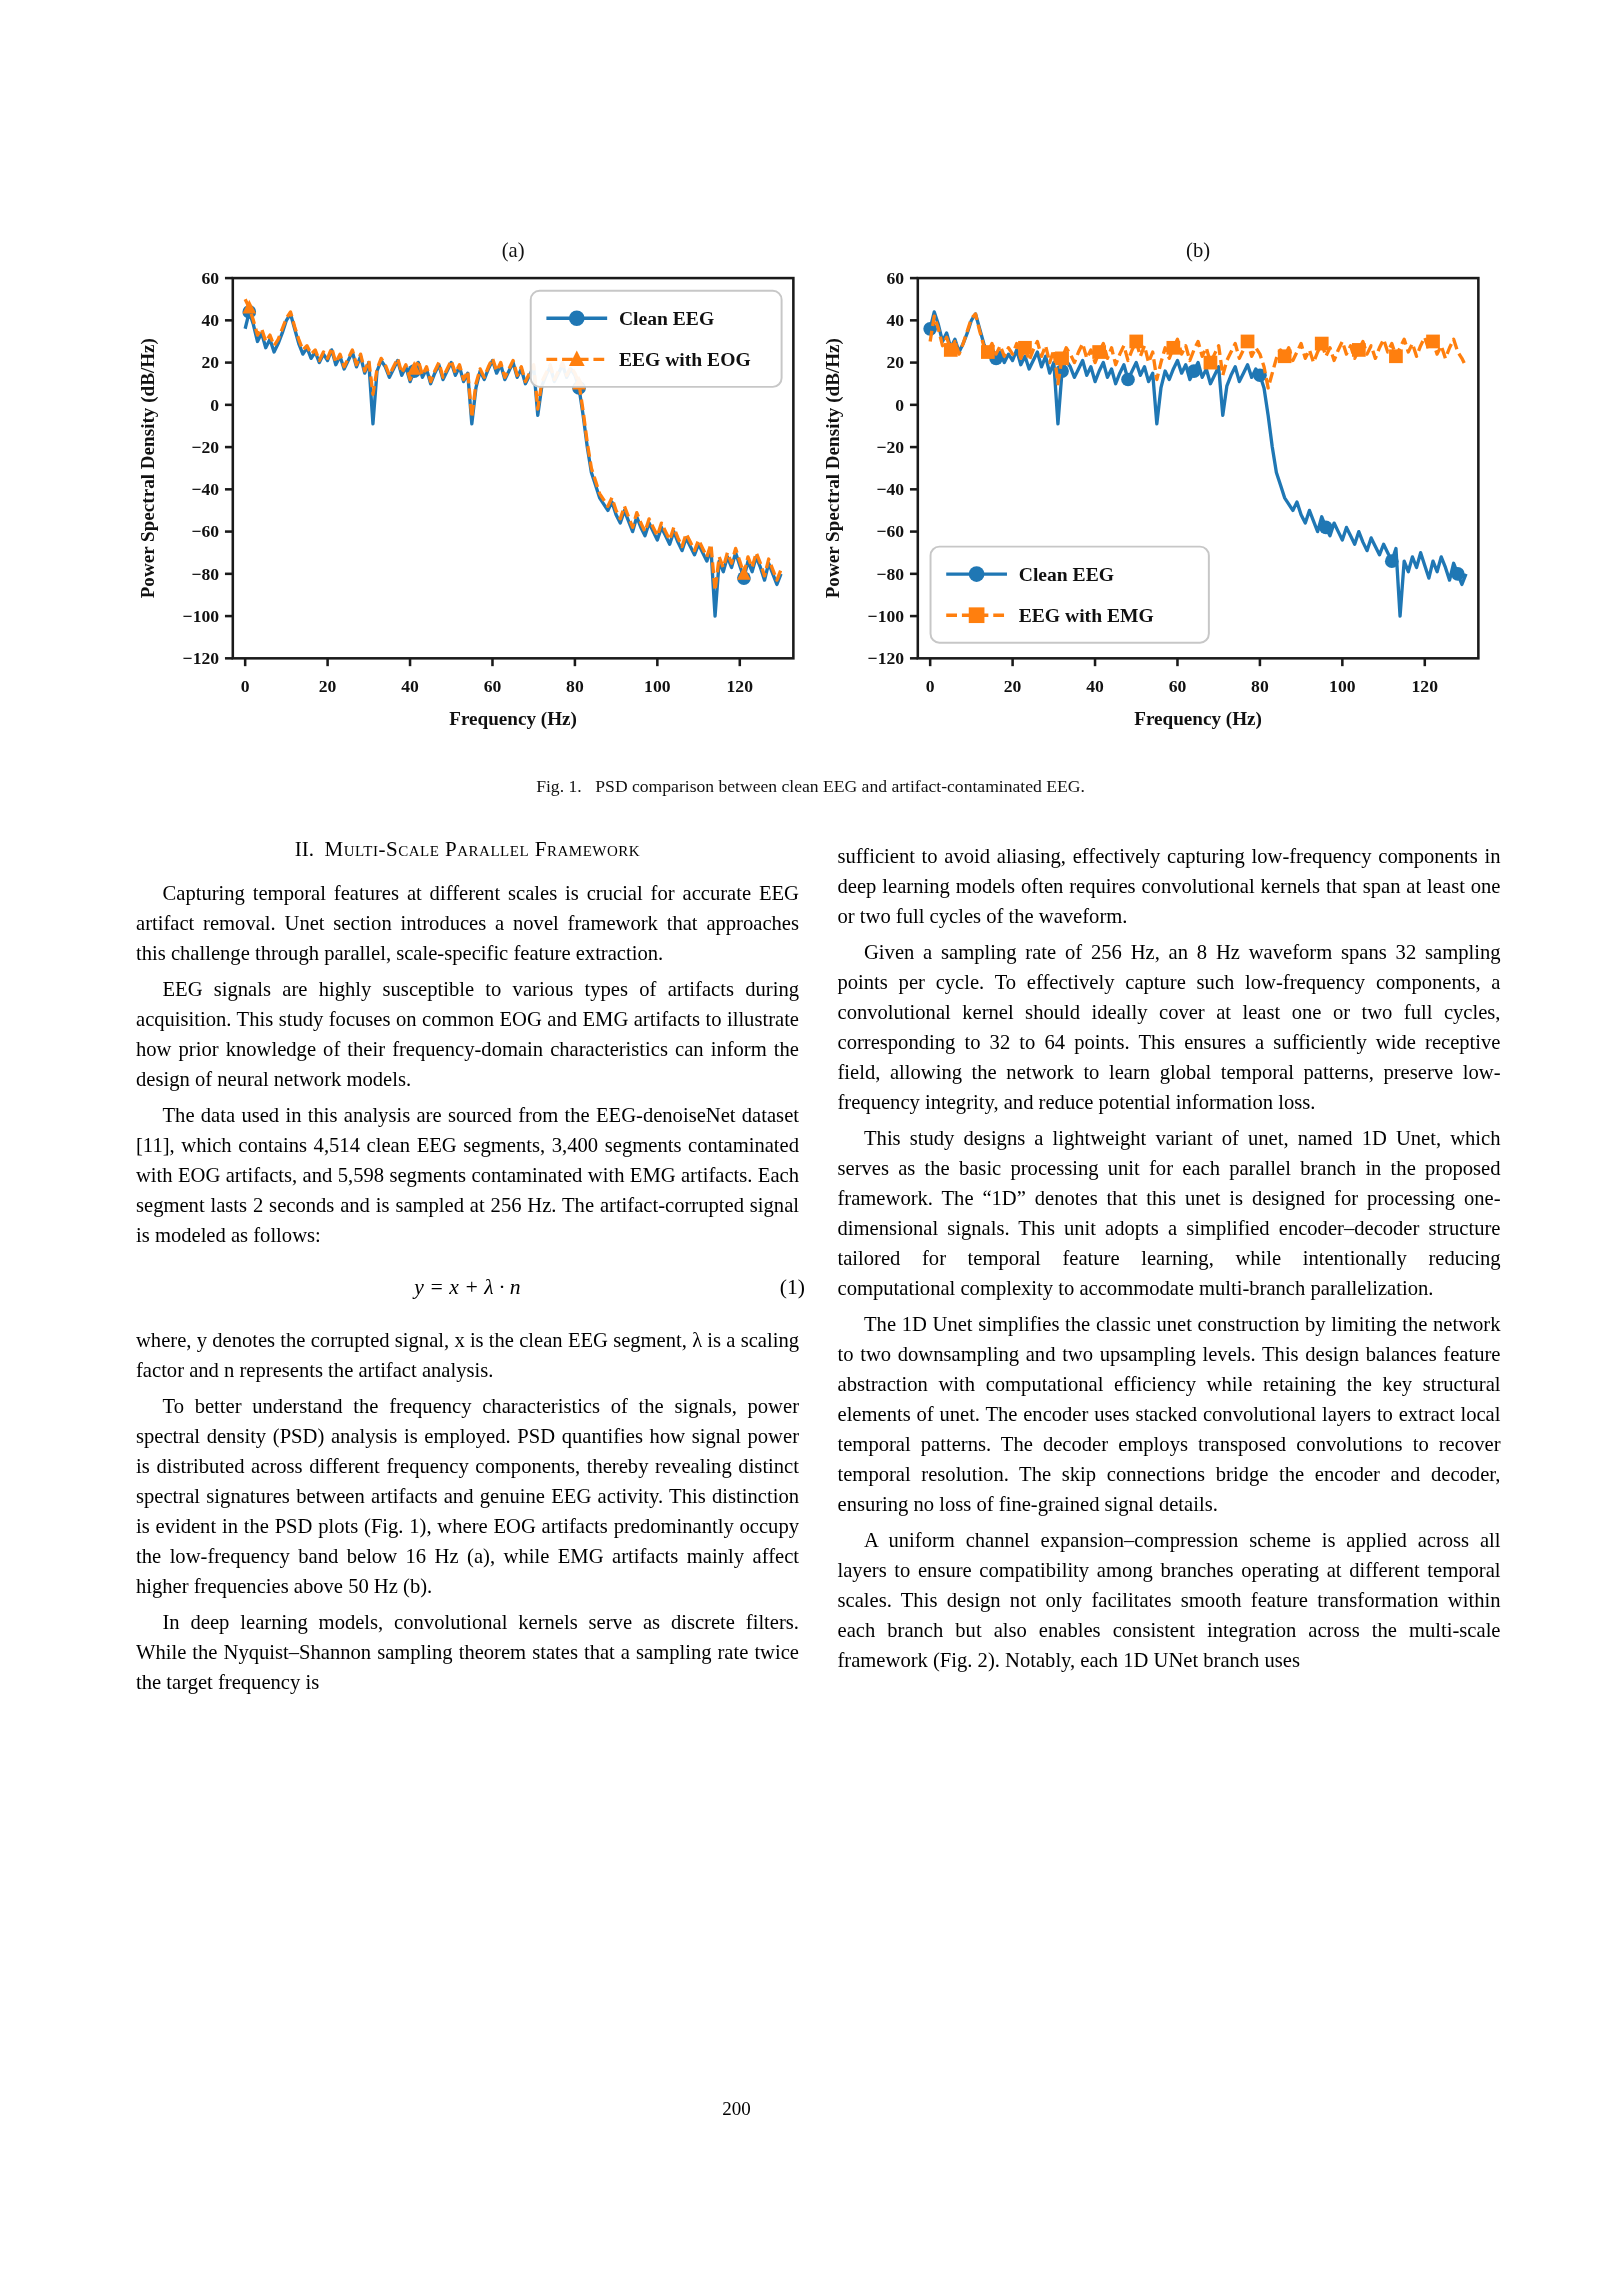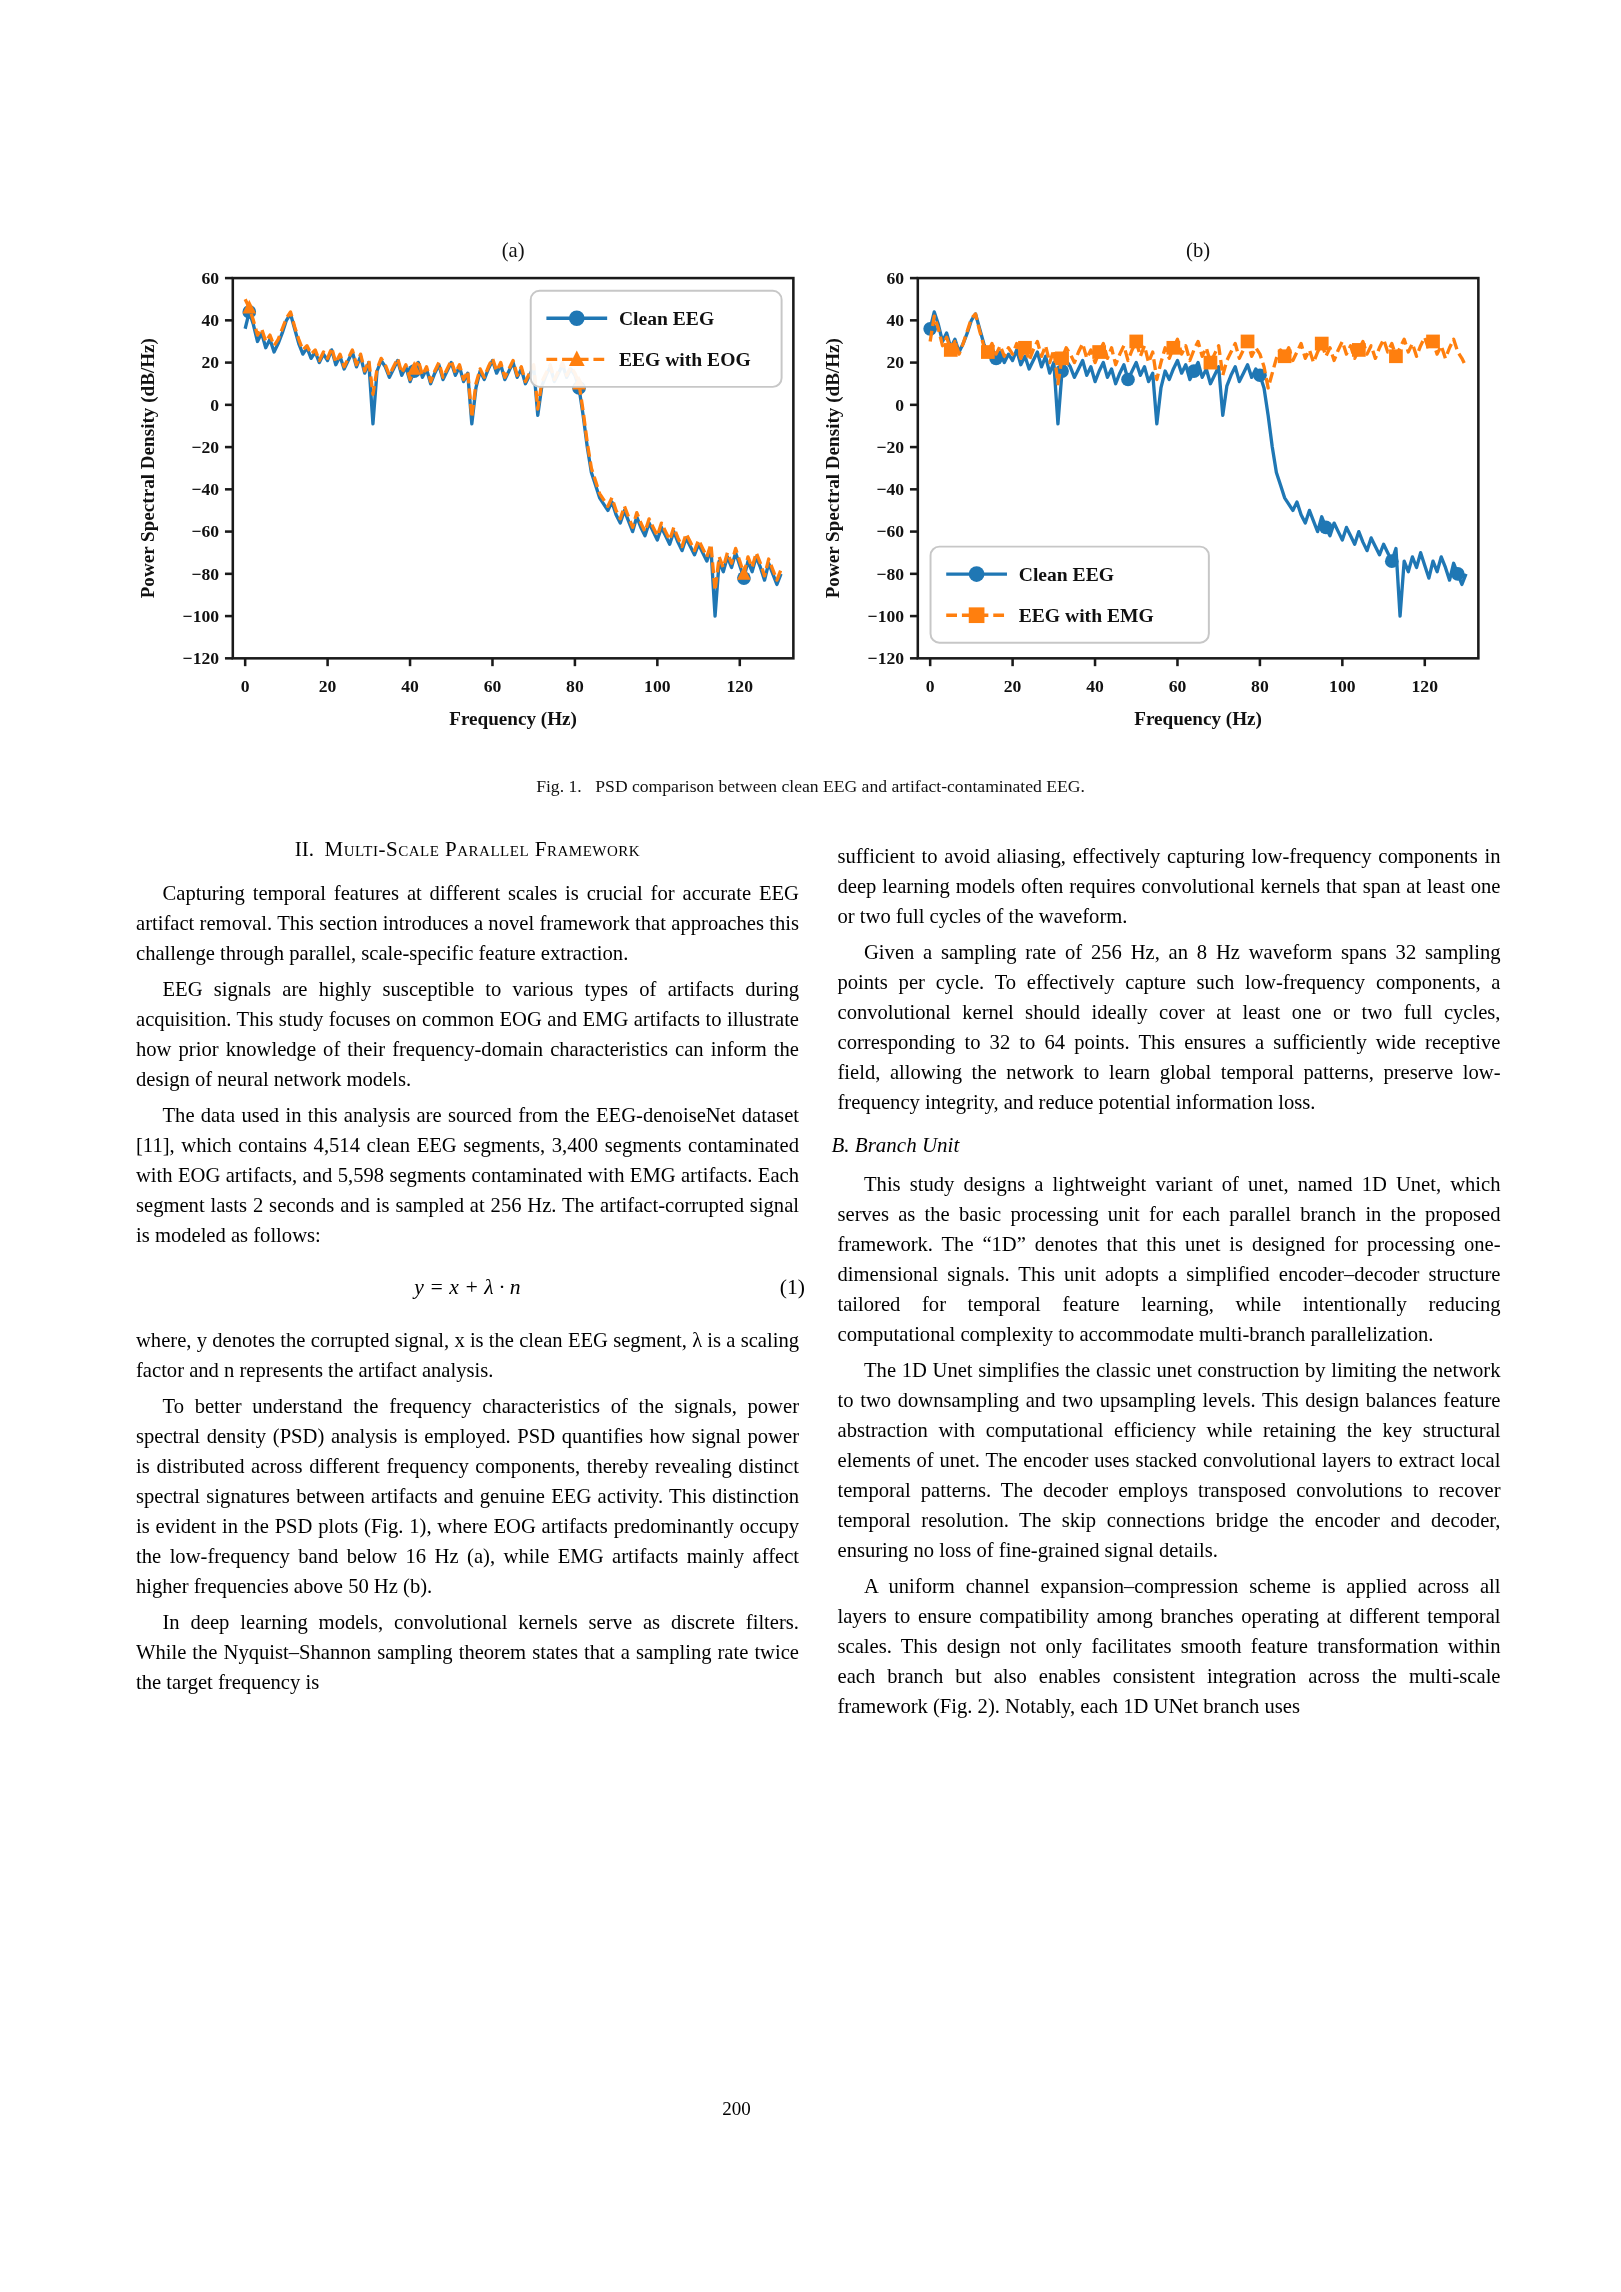--- a/index.html
+++ b/index.html
@@ -192,36 +192,35 @@
         </g>
       </svg>
     <div class="caption">
       <span class="cap-label">Fig. 1.</span><span class="cap-text">PSD comparison between clean EEG and artifact-contaminated EEG.</span>
     </div>
   </div>
 
   <div class="columns">
     <div class="col" id="col-left">
         <div class="section-head"><span>II.</span> <span class="sc">Multi-Scale Parallel Framework</span></div>
-        <p class="body">Capturing temporal features at different scales is crucial for accurate EEG artifact removal. This section introduces a novel framework that approaches this challenge through parallel, scale-specific feature extraction.</p>
+        <p class="body">Capturing temporal features at different scales is crucial for accurate EEG artifact removal. Unet section introduces a novel framework that approaches this challenge through parallel, scale-specific feature extraction.</p>
         <p class="body">EEG signals are highly susceptible to various types of artifacts during acquisition. This study focuses on common EOG and EMG artifacts to illustrate how prior knowledge of their frequency-domain characteristics can inform the design of neural network models.</p>
         <p class="body">The data used in this analysis are sourced from the EEG-denoiseNet dataset [11], which contains 4,514 clean EEG segments, 3,400 segments contaminated with EOG artifacts, and 5,598 segments contaminated with EMG artifacts. Each segment lasts 2 seconds and is sampled at 256 Hz. The artifact-corrupted signal is modeled as follows:</p>
         <div class="equation-row">
           <span class="eq-spacer"></span>
           <span class="eq-body">y = x + λ · n</span>
           <span class="eq-num">(1)</span>
         </div>
         <p class="body noindent">where, y denotes the corrupted signal, x is the clean EEG segment, λ is a scaling factor and n represents the artifact analysis.</p>
         <p class="body">To better understand the frequency characteristics of the signals, power spectral density (PSD) analysis is employed. PSD quantifies how signal power is distributed across different frequency components, thereby revealing distinct spectral signatures between artifacts and genuine EEG activity. This distinction is evident in the PSD plots (Fig. 1), where EOG artifacts predominantly occupy the low-frequency band below 16 Hz (a), while EMG artifacts mainly affect higher frequencies above 50 Hz (b).</p>
         <p class="body">In deep learning models, convolutional kernels serve as discrete filters. While the Nyquist–Shannon sampling theorem states that a sampling rate twice the target frequency is</p>
       </div>
     <div class="col" id="col-right">
         <p class="body noindent">sufficient to avoid aliasing, effectively capturing low-frequency components in deep learning models often requires convolutional kernels that span at least one or two full cycles of the waveform.</p>
         <p class="body">Given a sampling rate of 256 Hz, an 8 Hz waveform spans 32 sampling points per cycle. To effectively capture such low-frequency components, a convolutional kernel should ideally cover at least one or two full cycles, corresponding to 32 to 64 points. This ensures a sufficiently wide receptive field, allowing the network to learn global temporal patterns, preserve low-frequency integrity, and reduce potential information loss.</p>
-        <div class="subsection-head">B. Branch Unit</div>
         <p class="body">This study designs a lightweight variant of unet, named 1D Unet, which serves as the basic processing unit for each parallel branch in the proposed framework. The “1D” denotes that this unet is designed for processing one-dimensional signals. This unit adopts a simplified encoder–decoder structure tailored for temporal feature learning, while intentionally reducing computational complexity to accommodate multi-branch parallelization.</p>
         <p class="body">The 1D Unet simplifies the classic unet construction by limiting the network to two downsampling and two upsampling levels. This design balances feature abstraction with computational efficiency while retaining the key structural elements of unet. The encoder uses stacked convolutional layers to extract local temporal patterns. The decoder employs transposed convolutions to recover temporal resolution. The skip connections bridge the encoder and decoder, ensuring no loss of fine-grained signal details.</p>
         <p class="body">A uniform channel expansion–compression scheme is applied across all layers to ensure compatibility among branches operating at different temporal scales. This design not only facilitates smooth feature transformation within each branch but also enables consistent integration across the multi-scale framework (Fig. 2). Notably, each 1D UNet branch uses</p>
       </div>
   </div>
 
   <div class="page-number">200</div>
 </div>
 
 

